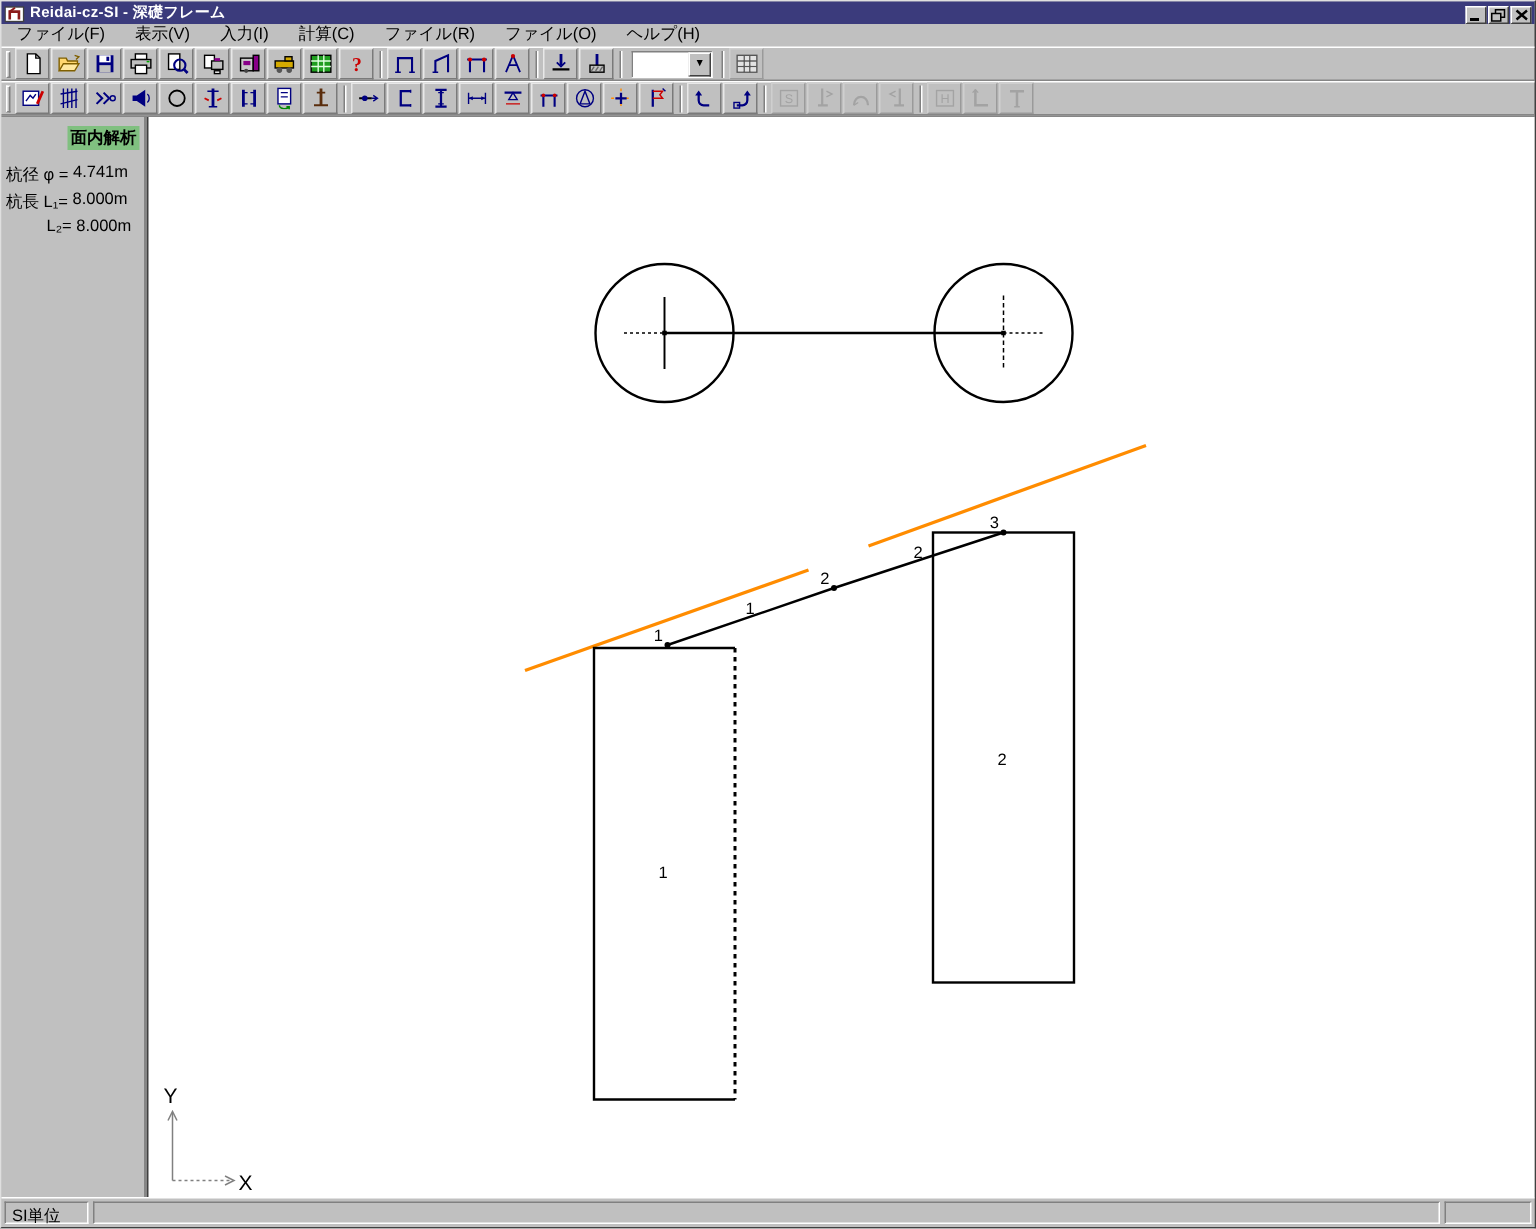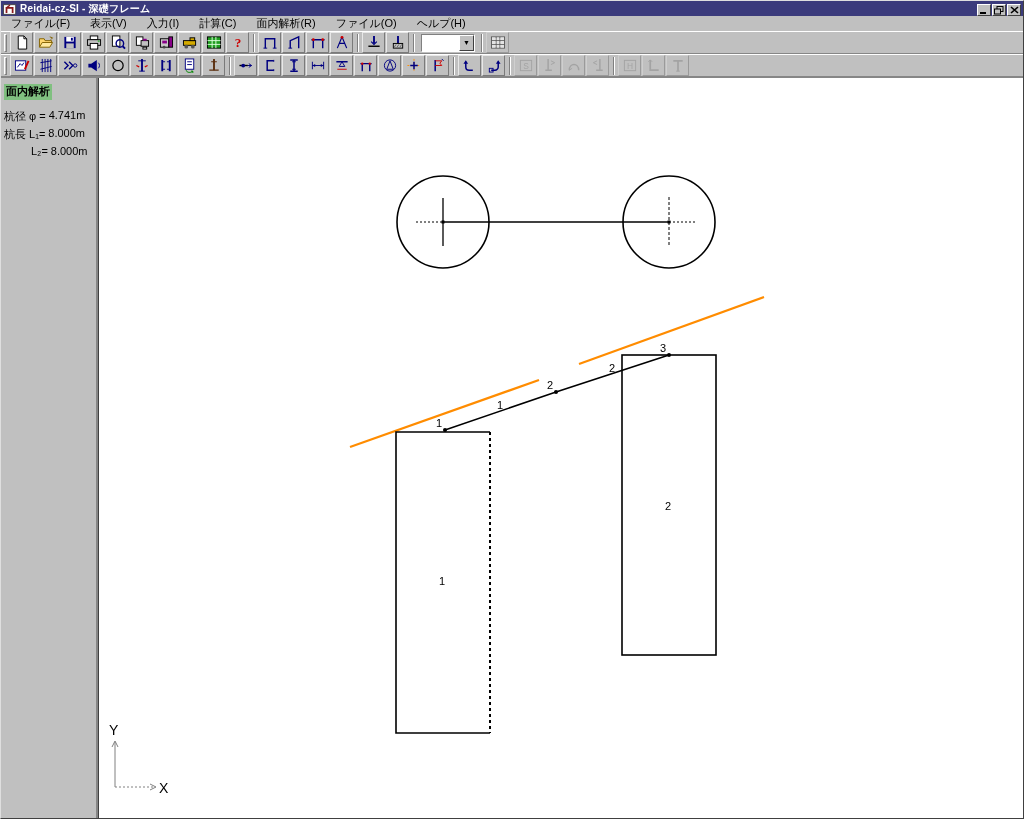--- a/index.html
+++ b/index.html
@@ -32,21 +32,21 @@
   .tbtn svg { display:block; }
   .tbtn.dis { border-color:#cfcfcf #9a9a9a #9a9a9a #cfcfcf; }
   .tbtn.dis svg { filter:grayscale(1) brightness(1.25) opacity(.55); }
   .combo { width:54px; height:18px; background:#fff; border:1px solid; border-color:#808080 #fff #fff #808080;
            display:inline-flex; align-items:stretch; margin:0 3px; }
   .combo-field { flex:1; font-size:10px; }
   .combo-arrow { width:15px; background:#c0c0c0; border:1px solid; border-color:#fff #404040 #404040 #fff;
                  font-size:7px; display:flex; align-items:center; justify-content:center; color:#000; }
 
   
-  .main { flex:1; display:flex; min-height:0; border-top:1px solid #868686; }
+  .main { flex:1; display:flex; min-height:0; border-top:1px solid #868686;text-align:right; }
   .sidebar { width:97px; flex:0 0 auto; background:#c0c0c0; padding:6px 3px 0 3px;
              border-right:2px solid; border-right-color:#868686; font-size:11px; color:#000; }
   .analysis-badge { display:inline-block; background:#80c080; color:#000; font-weight:bold;
                     font-size:11px; padding:0 2px 1px 2px; margin-bottom:9px; }
   .param-line { display:flex; white-space:nowrap; margin-bottom:3px; font-size:11px; }
   .param-line .lbl { }
   .param-line .val { margin-left:3px; }
   .indent2 { padding-left:27px; }
   .drawing { flex:1; background:#fff; position:relative; border-left:1px solid #404040; }
   .drawing svg { position:absolute; left:0; top:0; }
@@ -92,21 +92,21 @@
           </svg>
       </button>
     </span>
   </div>
 
   <div class="menubar">
     <span class="menu-item">ファイル(F)</span>
     <span class="menu-item">表示(V)</span>
     <span class="menu-item">入力(I)</span>
     <span class="menu-item">計算(C)</span>
-    <span class="menu-item">面内解析(R)</span>
+    <span class="menu-item">ファイル(R)</span>
     <span class="menu-item">ファイル(O)</span>
     <span class="menu-item">ヘルプ(H)</span>
   </div>
 
   <div class="toolbar" id="toolbar1">
       <span class="grip"></span>
       <button class="tbtn">
         <svg viewBox="0 0 16 16" width="16" height="15">
           <path d="M4 1h6l3 3v11H4z" fill="#fff" stroke="#000"></path>
           <path d="M10 1v3h3" fill="none" stroke="#000"></path>
@@ -474,13 +474,18 @@
           <path d="M13 669l3-6 3 6" fill="none" stroke="#808080"></path>
           <line x1="16" y1="709" x2="54" y2="709" stroke="#808080" stroke-dasharray="2,2"></line>
           <path d="M51 706l6 3-6 3" fill="none" stroke="#808080"></path>
           <text x="10" y="657" font-size="14" fill="#000" font-family="Liberation Sans, DejaVu Sans, sans-serif">Y</text>
           <text x="60" y="715" font-size="14" fill="#000" font-family="Liberation Sans, DejaVu Sans, sans-serif">X</text>
         </g>
       </svg>
     </div>
   </div>
 
+  <div class="statusbar">
+    <div class="spanel s1">SI単位</div>
+    <div class="spanel s2"></div>
+    <div class="spanel s3"></div>
+  </div>
 </div>
 
 </body></html>

